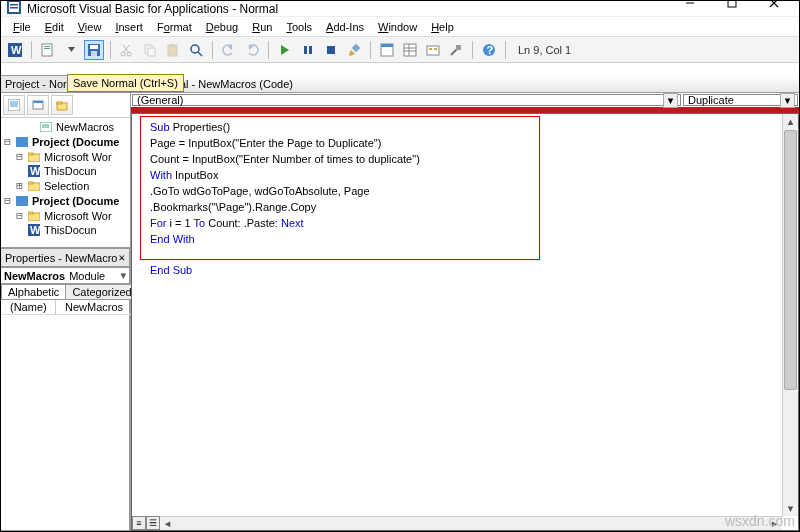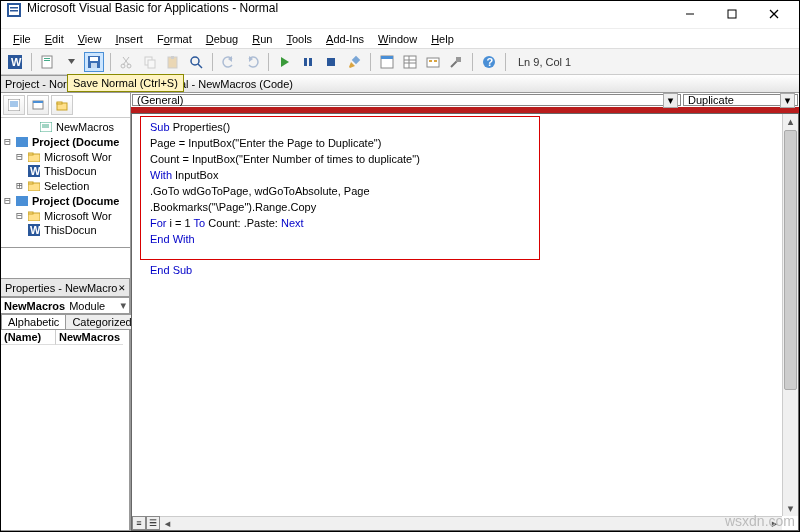--- a/index.html
+++ b/index.html
@@ -1,17 +1,17 @@
 <!DOCTYPE html>
 <html><head>
 <meta charset="utf-8">
 <style>
 * { box-sizing: border-box; margin: 0; padding: 0; font-family: "Segoe UI", Tahoma, sans-serif; font-size: 11px; }
 body { background: #fff; width: 800px; height: 532px; overflow: hidden; position: relative; border: 1px solid #000; }
-.titlebar { height: 28px; background: #fff; display: flex; align-items: flex-start; padding: 0 4px; border-bottom: 1px solid #eee; }
+.titlebar { height: 16px; background: #fff; display: flex; align-items: flex-end; padding: 0 4px; border-bottom: 1px solid #eee; }
 .titlebar .icon-slot { width: 18px; height: 18px; display: flex; align-items: center; justify-content: center; margin-right: 4px; }
 .titlebar .title-text { font-size: 12px; color: #000; }
 .winctrl { margin-left: auto; display: flex; gap: 0; }
 .winctrl div { width: 42px; height: 26px; display: flex; align-items: center; justify-content: center; color: #000; }
 .menubar { height: 20px; display: flex; align-items: center; padding: 0 6px; gap: 2px; border-bottom: 1px solid #ddd; }
 .menubar div { padding: 2px 6px; color: #000; }
 .menubar div u { text-decoration: underline; }
 .toolbar { height: 26px; display: flex; align-items: center; padding: 0 4px; gap: 3px; border-bottom: 1px solid #ccc; background: #f4f4f4; }
 .tbtn { width: 20px; height: 20px; display: flex; align-items: center; justify-content: center; border: 1px solid transparent; position: relative; }
 .tbtn.active { border: 1px solid #4a8fd6; background: #cde6ff; }
@@ -24,30 +24,30 @@
 .panel-title .x { font-family: monospace; font-weight: bold; }
 .proj-tools { display: flex; gap: 2px; padding: 2px; border-bottom: 1px solid #ccc; }
 .proj-tools .pbtn { width: 22px; height: 20px; border: 1px solid #ccc; background: linear-gradient(#fff,#eee); display: flex; align-items: center; justify-content: center; }
 .tree { padding: 2px; overflow: hidden; }
 .tree-row { display: flex; align-items: center; gap: 3px; padding: 1px 0; white-space: nowrap; color: #000; }
 .tree-row .tw { width: 9px; text-align: center; color: #666; font-family: monospace; }
 .tree-row.indent1 { padding-left: 12px; }
 .tree-row.indent2 { padding-left: 24px; }
 .tree-row.indent3 { padding-left: 36px; }
 .tree-row .glyph { width: 14px; height: 12px; display: inline-flex; align-items: center; justify-content: center; }
-.prop-panel { flex: 1; display: flex; flex-direction: column; margin-top: 30px; }
+.prop-panel { flex: 1; display: flex; flex-direction: column; }
 .prop-sel { border: 1px solid #999; border-left: none; display: flex; align-items: center; padding: 1px 3px; background: #fff; }
 .prop-sel .bold { font-weight: bold; margin-right: 4px; }
 .prop-sel .dd { margin-left: auto; color: #555; }
 .tabs { display: flex; }
 .tab { border: 1px solid #999; border-bottom: none; padding: 1px 6px; background: #fff; margin-right: -1px; }
 .tab.off { background: #eee; }
 .prop-grid { border: 1px solid #999; border-left: none; flex: 1; background: #fff; }
 .prop-grid-row { display: flex; }
-.prop-grid-row div { padding: 1px 3px; border-bottom: 1px solid #ddd; font-weight: bold; }
+.prop-grid-row div { padding: 1px 9px; border-bottom: 1px solid #ddd; }
 .prop-grid-row .k { width: 55px; border-right: 1px solid #ccc; }
 .right-col { flex: 1; display: flex; flex-direction: column; background: #888; position: relative; }
 .mdi-title { height: 18px; background: linear-gradient(#fff,#e6e6e6); border-bottom: 1px solid #999; display: flex; align-items: center; padding: 0 4px; gap: 4px; color: #000; }
 .dropdown-row { height: 20px; display: flex; background: #fff; border-bottom: 6px solid #b91c1c; }
 .dd-box { border: 1px solid #888; margin: 1px; display: flex; align-items: center; padding: 0 4px; background: #fff; position: relative; }
 .dd-box.left { flex: 1; }
 .dd-box.right { width: 115px; }
 .dd-box .arrow { position: absolute; right: 2px; width: 15px; height: 15px; display: flex; align-items: center; justify-content: center; background: #eee; border: 1px solid #aaa; }
 .code-area { flex: 1; background: #fff; position: relative; overflow: hidden; border: 1px solid #666; margin: 0; }
 .red-box { position: absolute; left: 8px; top: 2px; width: 400px; height: 144px; border: 1px solid #d80000; }

